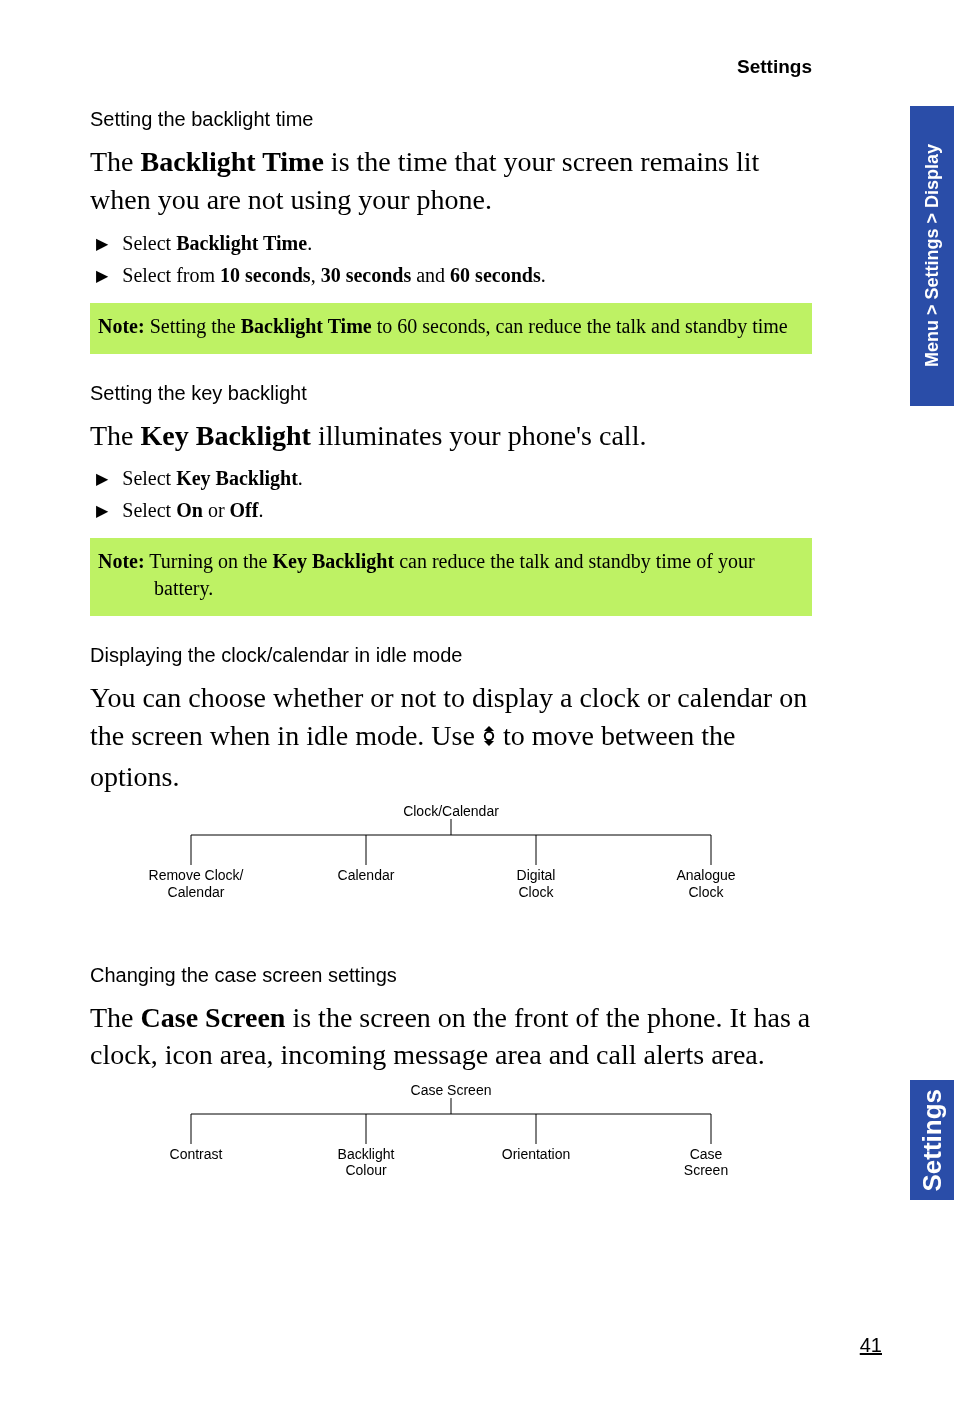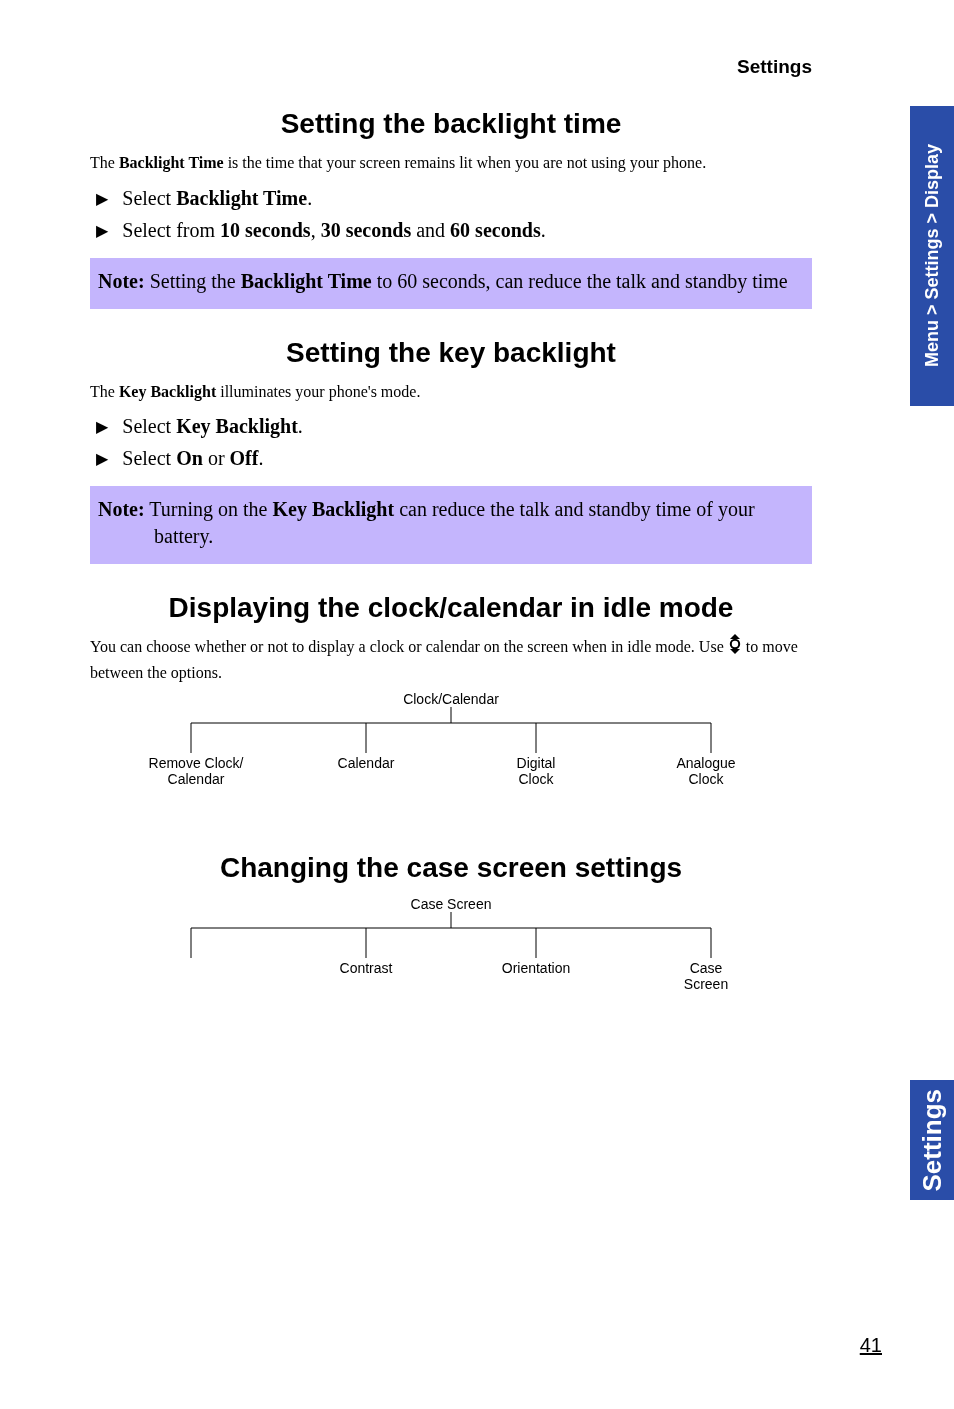--- a/index.html
+++ b/index.html
@@ -1,25 +1,25 @@
 <!DOCTYPE html>
 <html><head>
 <meta charset="utf-8">
 <style>
   * { box-sizing: border-box; margin: 0; padding: 0; }
   html, body { width: 954px; height: 1409px; background: #fff; font-family: "Times New Roman", Times, serif; color: #000; }
   .page { position: relative; width: 954px; height: 1409px; }
   .content { position: absolute; left: 90px; top: 56px; width: 722px; }
   .header-right { font-family: Arial, Helvetica, sans-serif; font-weight: bold; font-size: 19px; text-align: right; margin-bottom: 30px; }
-  .h2 { font-family: Arial, Helvetica, sans-serif; font-size: 28px; font-weight: bold; margin-bottom: 12px; margin-top: 28px; text-align: center; }
-  .para { font-size: 16px; line-height: 1.35; margin-bottom: 8px; margin-top: 12px; }
+  .h2 { font-family: Arial, Helvetica, sans-serif; font-size: 20px; font-weight: normal; margin-bottom: 12px; margin-top: 28px; }
+  .para { font-size: 28px; line-height: 1.35; margin-bottom: 8px; margin-top: 12px; }
   .bullet-list { margin: 6px 0 12px 6px; }
   .bullet-item { display: flex; align-items: flex-start; font-size: 20px; line-height: 1.6; }
   .tri { font-size: 16px; margin-right: 14px; margin-top: 4px; }
-  .note { background: #c4b5fd; padding: 10px 8px 14px 8px; margin: 10px 0 6px 0; font-size: 20px; line-height: 1.35; }
+  .note { background: #bef264; padding: 10px 8px 14px 8px; margin: 10px 0 6px 0; font-size: 20px; line-height: 1.35; }
   .note-label { font-weight: bold; }
   .note-indent { display: block; margin-left: 56px; }
   b { font-weight: bold; }
   .inline-icon { display: inline-block; vertical-align: middle; position: relative; top: -2px; }
 
   
   .diagram { position: relative; width: 680px; margin: 2px auto 10px auto; font-family: Arial, Helvetica, sans-serif; font-size: 14px; }
   .diagram .title { text-align: center; margin-bottom: 0; }
   .diagram svg { display: block; margin: 0 auto; }
   .leaf-row { display: flex; justify-content: flex-end; text-align: center; margin-top: -2px; }
@@ -62,21 +62,21 @@
         <span class="tri">▶</span>
         <span><span>Select from </span><b>10 seconds</b><span>, </span><b>30 seconds</b><span> and </span><b>60 seconds</b><span>.</span></span>
       </div>
     </div>
     <div class="note">
       <span class="note-label">Note:</span><span> Setting the </span><b>Backlight Time</b><span> to 60 seconds, can reduce the talk and standby time </span>
     </div>
 
     <div class="h2">Setting the key backlight</div>
     <p class="para">
-      <span>The </span><b>Key Backlight</b><span> illuminates your phone's mode.</span>
+      <span>The </span><b>Key Backlight</b><span> illuminates your phone's call.</span>
     </p>
     <div class="bullet-list">
       <div class="bullet-item">
         <span class="tri">▶</span>
         <span><span>Select </span><b>Key Backlight</b><span>.</span></span>
       </div>
       <div class="bullet-item">
         <span class="tri">▶</span>
         <span><span>Select </span><b>On</b><span> or </span><b>Off</b><span>.</span></span>
       </div>
@@ -118,34 +118,41 @@
             <span>Clock</span>
           </div>
         <div class="leaf">
             <span>Analogue</span>
             <span>Clock</span>
           </div>
       </div>
     </div>
 
     <div class="h2" style="margin-top:64px">Changing the case screen settings</div>
+    <p class="para">
+      <span>The </span><b>Case Screen</b><span> is the screen on the front of the phone. It has a clock, icon area, incoming message area and call alerts area.</span>
+    </p>
 
     <div class="diagram">
       <div class="title">Case Screen</div>
       <svg width="640" height="50">
         <line x1="320" y1="0" x2="320" y2="16" stroke="#000" stroke-width="1"></line>
         <line x1="60" y1="16" x2="580" y2="16" stroke="#000" stroke-width="1"></line>
         <line x1="60" y1="16" x2="60" y2="46" stroke="#000" stroke-width="1"></line>
         <line x1="235" y1="16" x2="235" y2="46" stroke="#000" stroke-width="1"></line>
         <line x1="405" y1="16" x2="405" y2="46" stroke="#000" stroke-width="1"></line>
         <line x1="580" y1="16" x2="580" y2="46" stroke="#000" stroke-width="1"></line>
       </svg>
       <div class="leaf-row">
         <div class="leaf">
             <span>Contrast</span>
+          </div>
+        <div class="leaf">
+            <span>Backlight</span>
+            <span>Colour</span>
           </div>
         <div class="leaf">
             <span>Orientation</span>
           </div>
         <div class="leaf">
             <span>Case</span>
             <span>Screen</span>
           </div>
       </div>
     </div>

